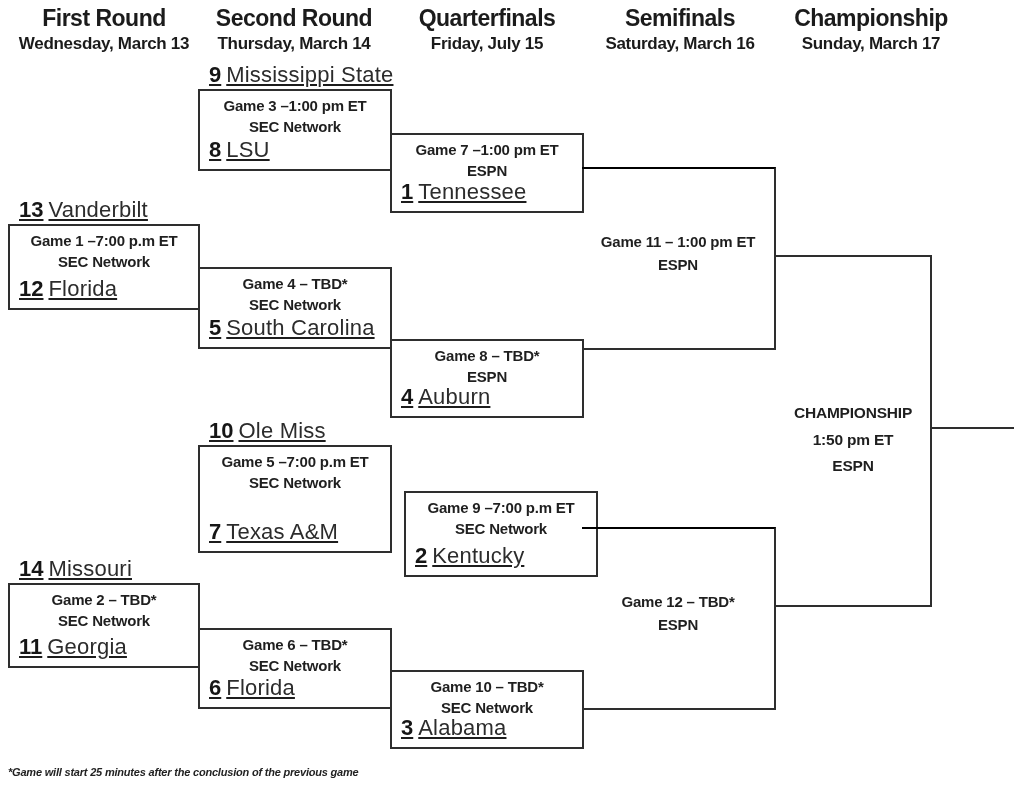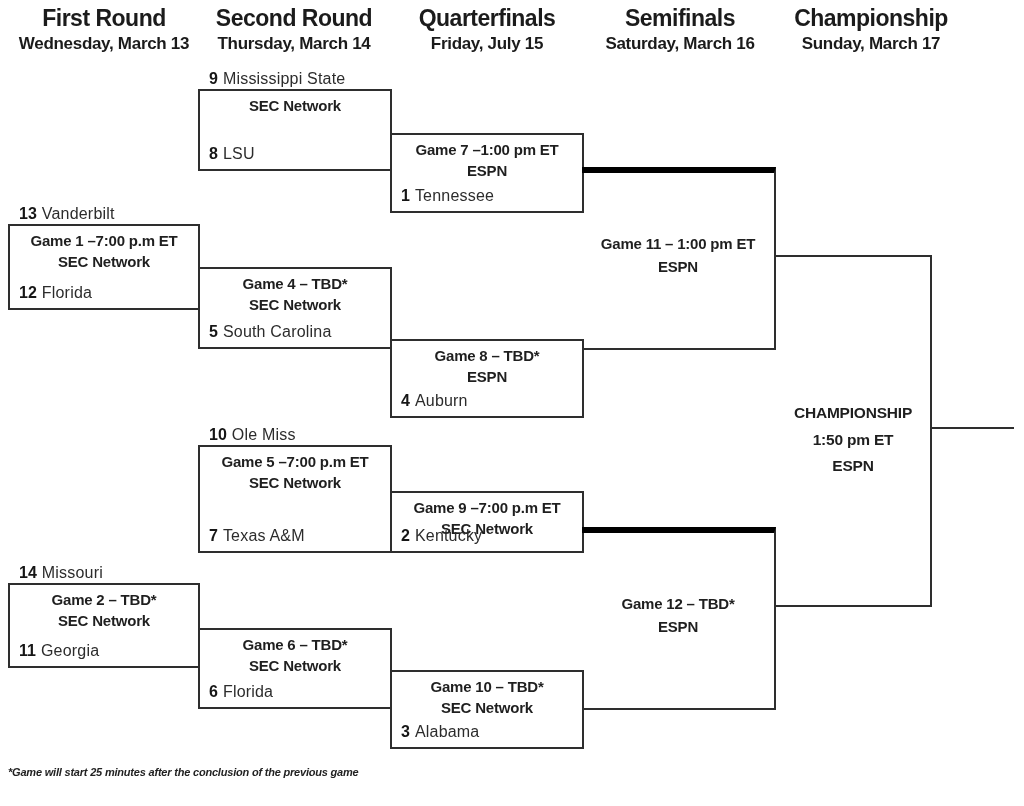--- a/index.html
+++ b/index.html
@@ -35,41 +35,41 @@
     border: 2px solid #2e2e2e;
     box-sizing: border-box;
     background: transparent;
   }
   .box .info {
     position: absolute; top: 5px; left: 0; right: 0;
     text-align: center; font-size: 15px; font-weight: 700;
     letter-spacing: -0.2px; line-height: 1.38; color: #1f1f1f;
     white-space: nowrap;
   }
-  .team { font-size: 16px; white-space: nowrap; }
+  .team { font-size: 22px; white-space: nowrap; text-decoration: underline; }
   .team .seed { font-weight: 700; margin-right: 5px; color: #161616; }
   .team .tname { font-weight: 400; color: #2c2c2c; letter-spacing: 0.2px; }
   .team.above { position: absolute; bottom: 100%; left: 9px; margin-bottom: 3px; }
   .team.inside { position: absolute; bottom: 6px; left: 9px; }
 
   #game1  { left:   8px; top: 224px; width: 192px; height:  86px; }
   #game2  { left:   8px; top: 583px; width: 192px; height:  85px; }
   #game3  { left: 198px; top:  89px; width: 194px; height:  82px; }
   #game4  { left: 198px; top: 267px; width: 194px; height:  82px; padding-left: 27px; }
   #game5  { left: 198px; top: 445px; width: 194px; height:  108px; }
   #game6  { left: 198px; top: 628px; width: 194px; height:  81px; }
   #game7  { left: 390px; top: 133px; width: 194px; height:  80px; }
   #game8  { left: 390px; top: 312px; width: 194px; height:  79px; margin-top: 27px; }
-  #game9  { left: 390px; top: 491px; width: 194px; height:  62px; }
+  #game9  { left: 404px; top: 491px; width: 194px; height:  86px; }
   #game10 { left: 390px; top: 670px; width: 194px; height:  79px; }
 
   
   .sf {
     position: absolute;
-    border-top: 6px solid #000000;
+    border-top: 2px solid #000000;
     border-right: 2px solid #2e2e2e;
     border-bottom: 2px solid #2e2e2e;
     box-sizing: border-box;
     display: flex; flex-direction: column;
     align-items: center; justify-content: center;
   }
   .sf .info {
     text-align: center; font-size: 15px; font-weight: 700;
     letter-spacing: -0.2px; line-height: 1.5; color: #1f1f1f;
     margin-top: -10px; white-space: nowrap;
@@ -149,20 +149,21 @@
     <div class="team inside">
       <span class="seed">11</span><span class="tname">Georgia</span>
     </div>
   </div>
 
   <div class="box" id="game3">
     <div class="team above">
       <span class="seed">9</span><span class="tname">Mississippi State</span>
     </div>
     <div class="info">
+      <div>Game 3 –1:00 pm ET</div>
       <div>SEC Network</div>
     </div>
     <div class="team inside">
       <span class="seed">8</span><span class="tname">LSU</span>
     </div>
   </div>
 
   <div class="box" id="game4">
     <div class="info">
       <div>Game 4 – TBD*</div>

